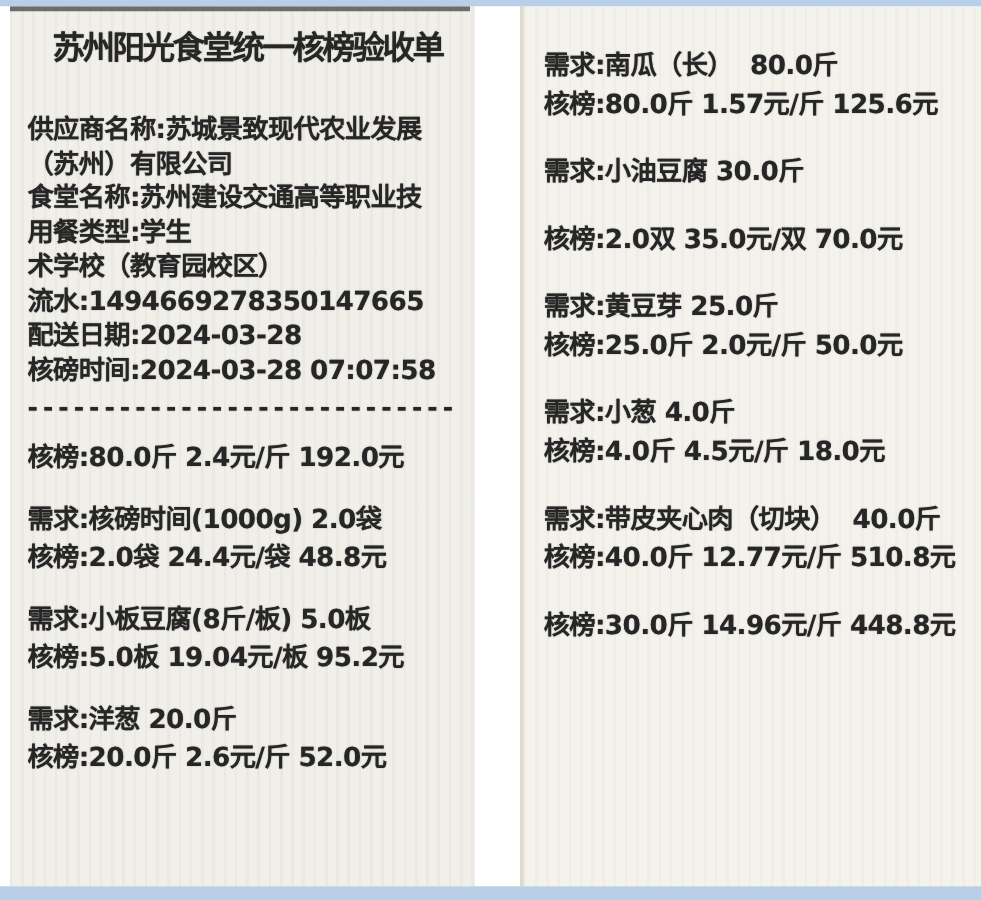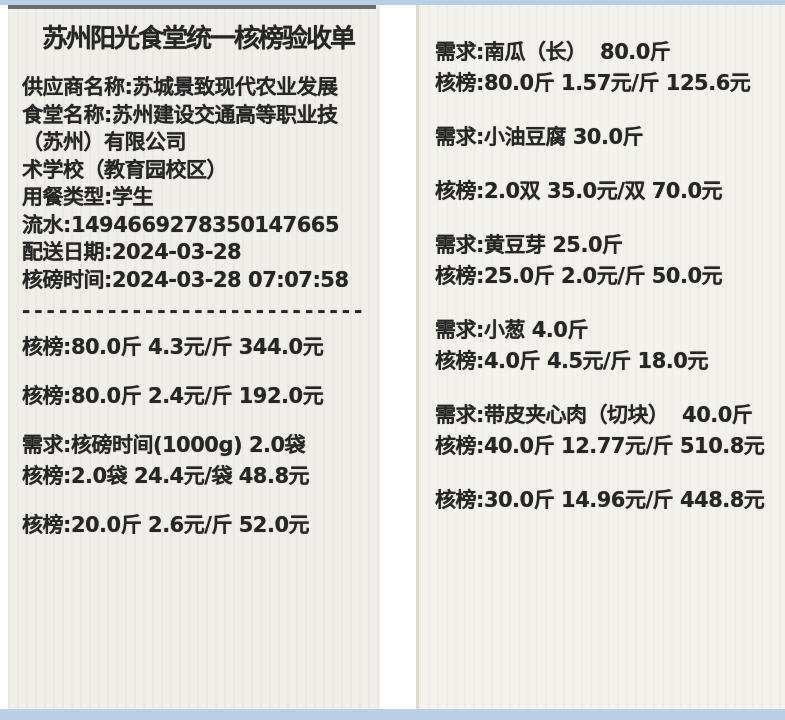--- a/index.html
+++ b/index.html
@@ -59,21 +59,21 @@
   }
   .receipt-title{
     margin-top:6px;
     font-size:26px;
     letter-spacing:-2px;
     text-align:center;
     white-space:nowrap;
     text-shadow:0 0 1px rgba(0,0,0,.55);
   }
   .header-block{
-    margin-top:20px;
+    margin-top:36px;
   }
   .line{
     white-space:pre;
     font-size:21px;
     line-height:27.5px;
     letter-spacing:-0.5px;
     text-shadow:0 0 1px rgba(0,0,0,.5);
     overflow:hidden;
   }
   .dashed-separator{
@@ -104,43 +104,47 @@
   <div class="border-bar top"></div>
   <div class="border-bar bottom"></div>
 
   <div class="paper left">
     <div class="scan-top-edge"></div>
 
     <h1 class="receipt-title">苏州阳光食堂统一核榜验收单</h1>
 
     <div class="header-block">
         <p class="line">供应商名称:苏城景致现代农业发展</p>
+        <p class="line">（苏州）有限公司</p>
         <p class="line">食堂名称:苏州建设交通高等职业技</p>
-        <p class="line">（苏州）有限公司</p>
+        <p class="line">用餐类型:学生</p>
         <p class="line">术学校（教育园校区）</p>
-        <p class="line">用餐类型:学生</p>
         <p class="line">流水:1494669278350147665</p>
         <p class="line">配送日期:2024-03-28</p>
         <p class="line">核磅时间:2024-03-28 07:07:58</p>
       </div>
 
     <div class="dashed-separator">----------------------------</div>
 
     <div class="items">
         <div class="item">
-          <p class="line">核榜:80.0斤 4.3元/斤 344.0元</p>
         </div>
         <div class="item">
           <p class="line">核榜:80.0斤 2.4元/斤 192.0元</p>
         </div>
         <div class="item">
           <p class="line">需求:核磅时间(1000g) 2.0袋</p>
           <p class="line">核榜:2.0袋 24.4元/袋 48.8元</p>
         </div>
         <div class="item">
+          <p class="line">需求:小板豆腐(8斤/板) 5.0板</p>
+          <p class="line">核榜:5.0板 19.04元/板 95.2元</p>
+        </div>
+        <div class="item">
+          <p class="line">需求:洋葱 20.0斤</p>
           <p class="line">核榜:20.0斤 2.6元/斤 52.0元</p>
         </div>
       </div>
   </div>
 
   <div class="paper right">
     <div class="items">
         <div class="item">
           <p class="line">需求:南瓜（长）  80.0斤</p>
           <p class="line">核榜:80.0斤 1.57元/斤 125.6元</p>

